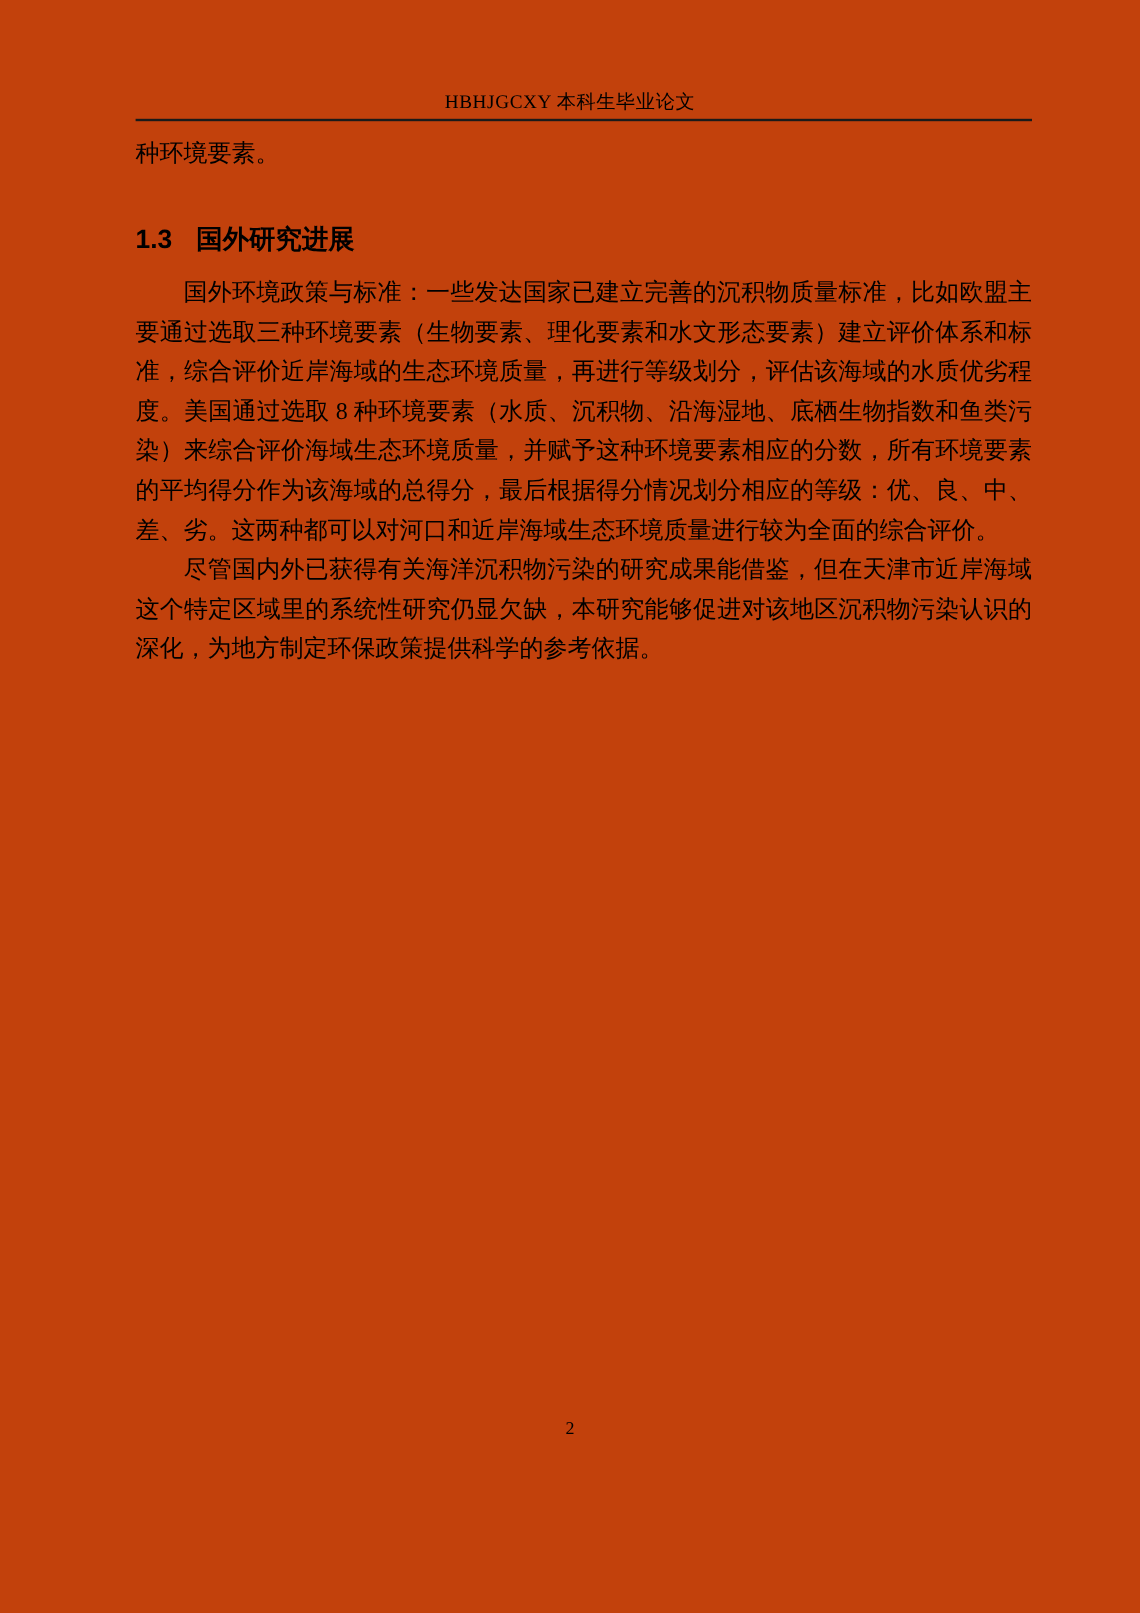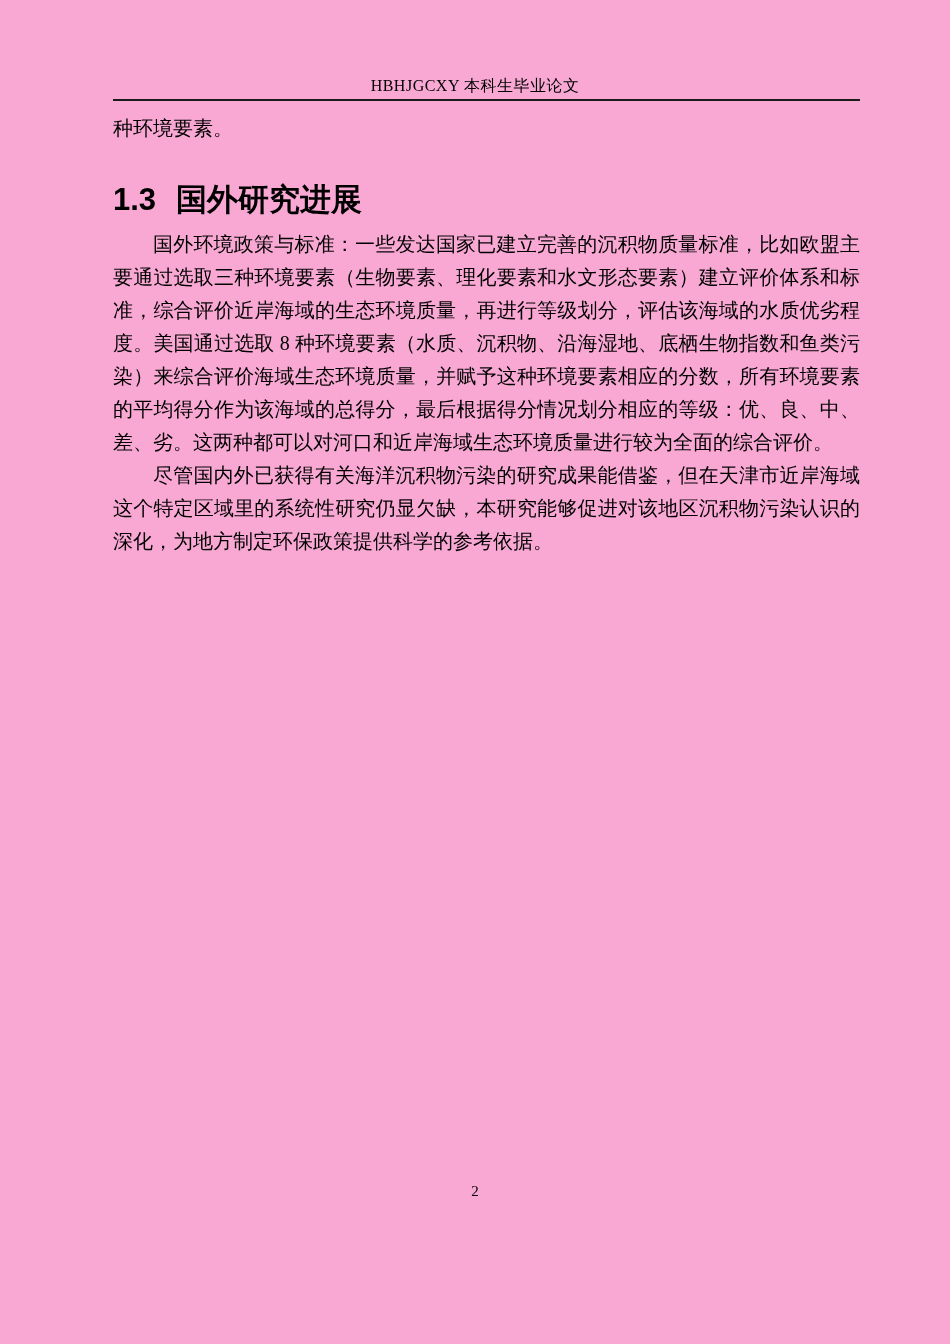--- a/index.html
+++ b/index.html
@@ -1,21 +1,21 @@
 <!DOCTYPE html>
 <html><head>
 <meta charset="utf-8">
 <style>
   * { margin: 0; padding: 0; box-sizing: border-box; }
   html, body { background: #ffffff; }
   .page {
     position: relative;
     width: 950px;
     height: 1344px;
-    background: #f9a8d4;
+    background: #c2410c;
     color: #000000;
     font-family: "Liberation Serif", "DejaVu Serif", serif;
     overflow: hidden;
   }
   .running-header {
     position: absolute;
     top: 76px;
     left: 0;
     width: 100%;
     text-align: center;
@@ -41,21 +41,21 @@
   .leading-text {
     font-size: 20px;
     line-height: 33px;
     text-align: justify;
   }
   .section-heading {
     margin-top: 40px;
     margin-bottom: 13px;
     font-family: "Liberation Sans", "DejaVu Sans", sans-serif;
     font-weight: bold;
-    font-size: 31px;
+    font-size: 22px;
     line-height: 30px;
     color: #000000;
   }
   .section-heading .sec-num { margin-right: 20px; }
   .body-para {
     font-size: 20px;
     line-height: 33px;
     text-align: justify;
     text-indent: 2em;
     font-family: "Liberation Serif", "DejaVu Serif", serif;

